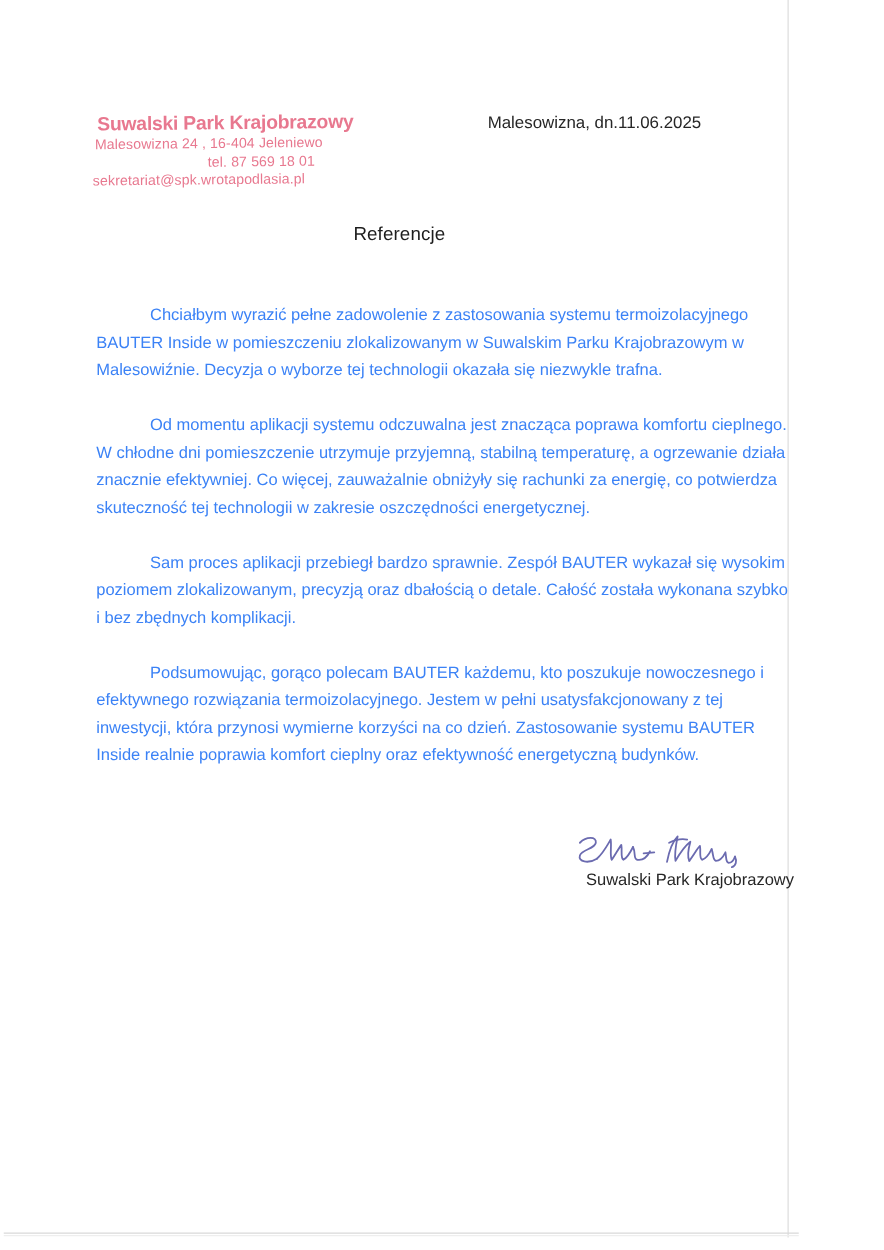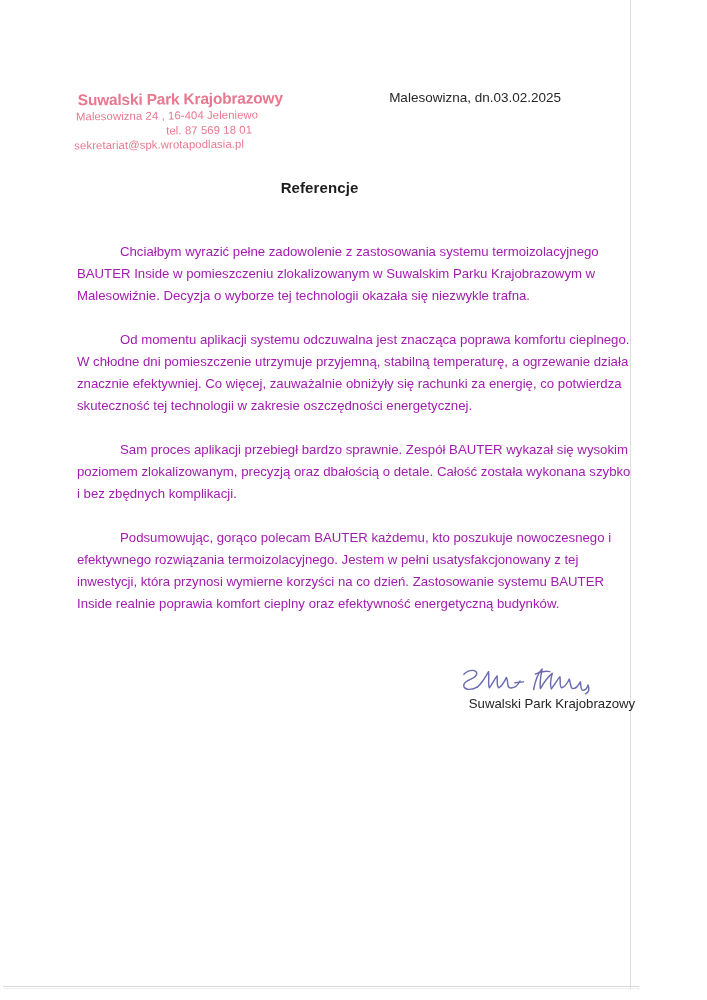--- a/index.html
+++ b/index.html
@@ -82,34 +82,34 @@
   }
 
   
   #title {
     position: absolute;
     left: 0;
     right: 0;
     top: 179px;
     text-align: center;
     font-size: 15px;
-    font-weight: bold;
+    font-weight: normal;
     color: #1d1d1d;
     letter-spacing: 0.1px;
   }
 
   
   #body {
     position: absolute;
     left: 77px;
     top: 241px;
     width: 556px;
     font-size: 13.2px;
     line-height: 22px;
-    color: #a21caf;
+    color: #3b82f6;
     text-align: left;
   }
   #body p {
     margin: 0 0 22px 0;
     text-indent: 43px;
   }
   #body p:last-child { margin-bottom: 0; }
 
   
   #signature-block {
@@ -139,21 +139,21 @@
   <div class="page-edge-bottom"></div>
   <div class="page-edge-bottom2"></div>
 
   <div id="stamp">
     <div class="org">Suwalski Park Krajobrazowy</div>
     <div class="addr">Malesowizna 24 , 16-404 Jeleniewo</div>
     <div class="tel">tel. 87 569 18 01</div>
     <div class="mail">sekretariat@spk.wrotapodlasia.pl</div>
   </div>
 
-  <div id="date">Malesowizna, dn.03.02.2025</div>
+  <div id="date">Malesowizna, dn.11.06.2025</div>
 
   <div id="title">Referencje</div>
 
   <div id="body">
     <p>Chciałbym wyrazić pełne zadowolenie z zastosowania systemu termoizolacyjnego BAUTER Inside w pomieszczeniu zlokalizowanym w Suwalskim Parku Krajobrazowym w Malesowiźnie. Decyzja o wyborze tej technologii okazała się niezwykle trafna.</p>
     <p>Od momentu aplikacji systemu odczuwalna jest znacząca poprawa komfortu cieplnego. W chłodne dni pomieszczenie utrzymuje przyjemną, stabilną temperaturę, a ogrzewanie działa znacznie efektywniej. Co więcej, zauważalnie obniżyły się rachunki za energię, co potwierdza skuteczność tej technologii w zakresie oszczędności energetycznej.</p>
     <p>Sam proces aplikacji przebiegł bardzo sprawnie. Zespół BAUTER wykazał się wysokim poziomem zlokalizowanym, precyzją oraz dbałością o detale. Całość została wykonana szybko i bez zbędnych komplikacji.</p>
     <p>Podsumowując, gorąco polecam BAUTER każdemu, kto poszukuje nowoczesnego i efektywnego rozwiązania termoizolacyjnego. Jestem w pełni usatysfakcjonowany z tej inwestycji, która przynosi wymierne korzyści na co dzień. Zastosowanie systemu BAUTER Inside realnie poprawia komfort cieplny oraz efektywność energetyczną budynków.</p>
   </div>
 

